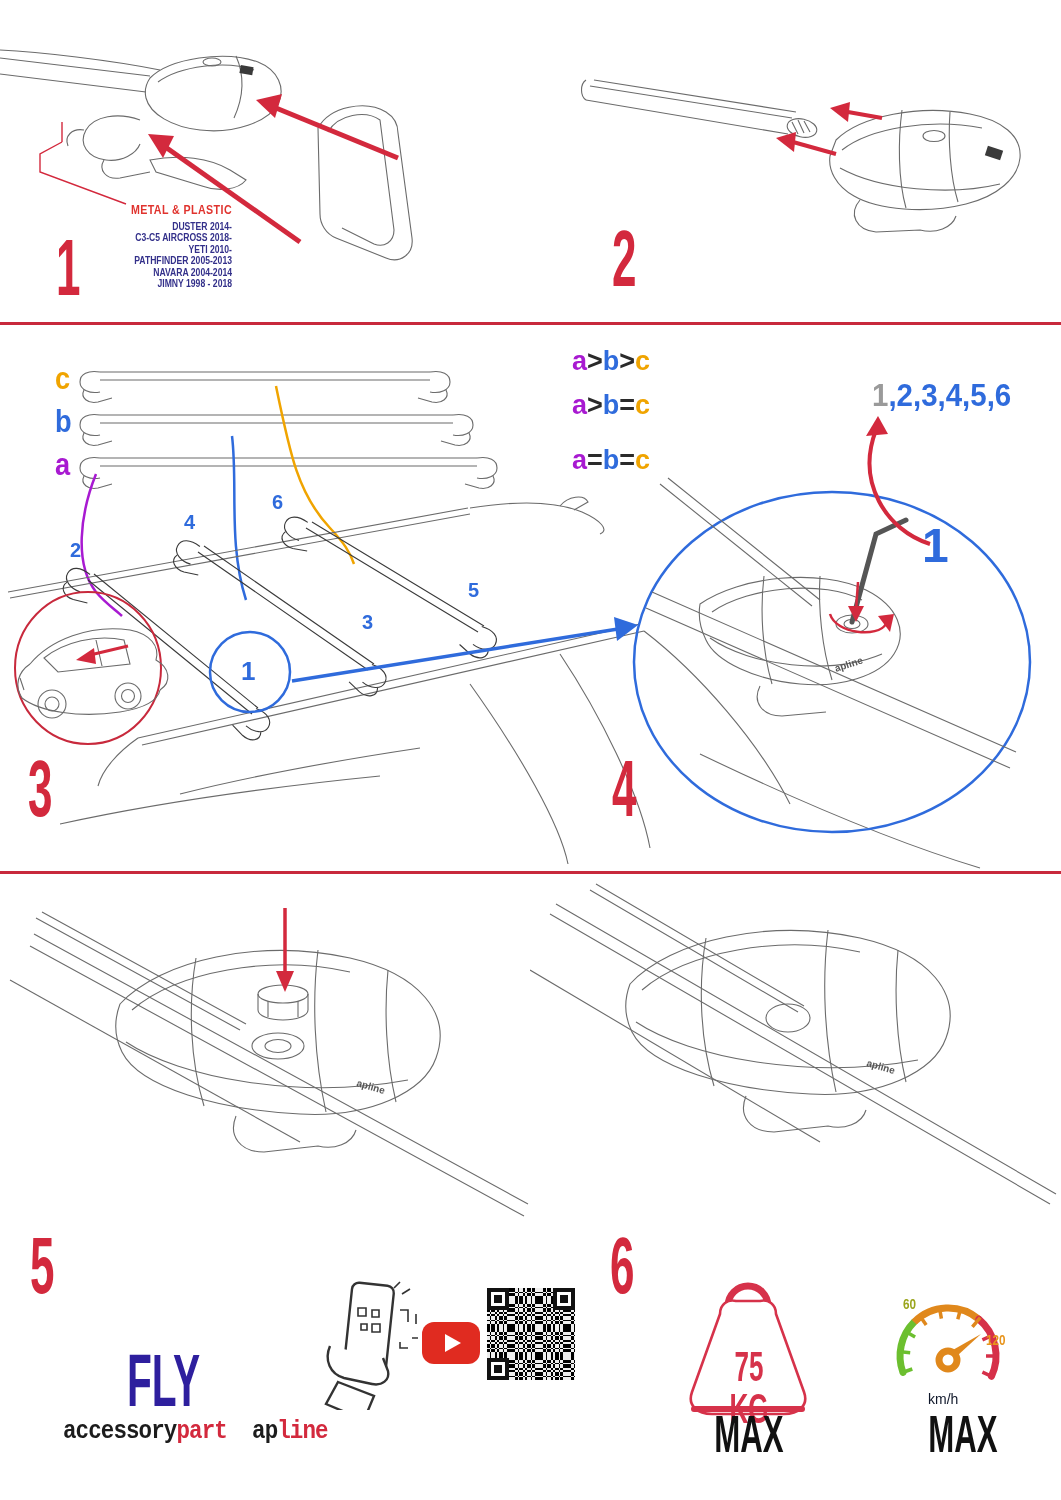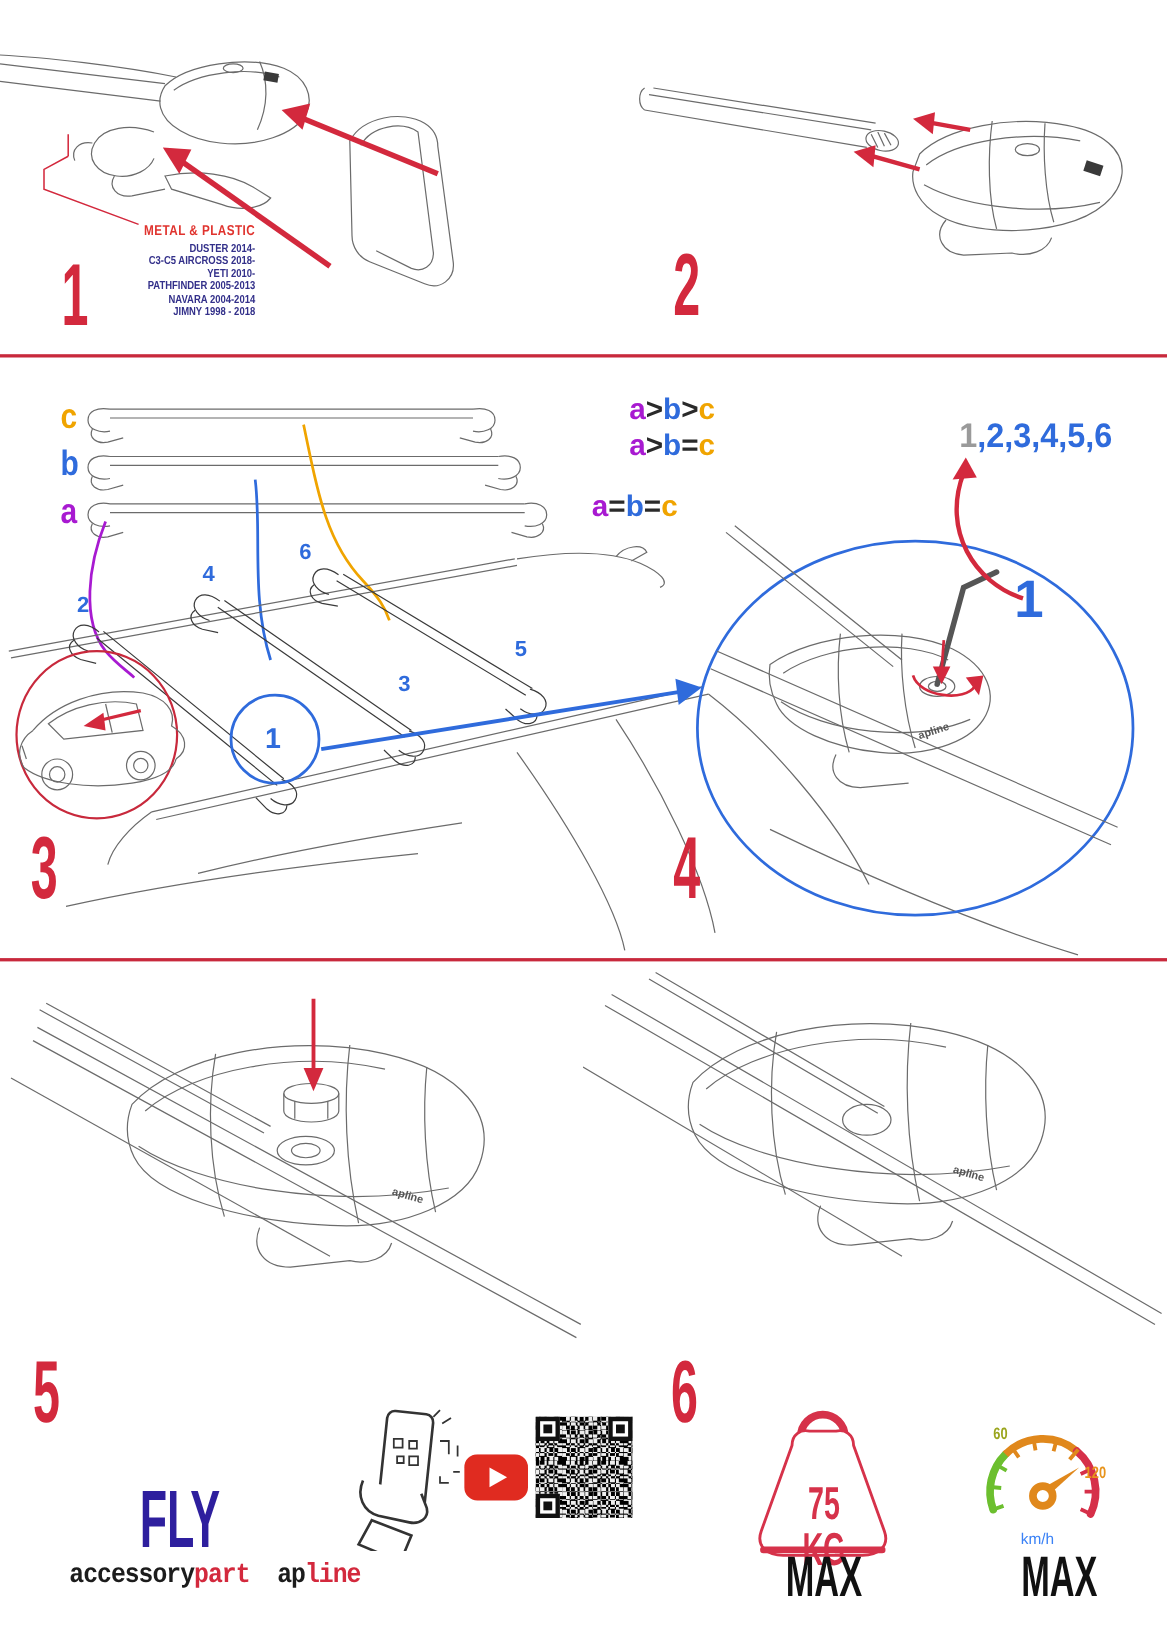--- a/index.html
+++ b/index.html
@@ -46,21 +46,21 @@
   .finder::after{content:"";position:absolute;left:3px;top:3px;width:8px;height:8px;background:#111;}
   .f1{left:0;top:0;} .f2{right:0;top:0;} .f3{left:0;bottom:0;}
   .maxlab{position:absolute;font-size:52px;font-weight:bold;color:#111;line-height:1;
           transform:scaleX(.6);transform-origin:center top;text-align:center;}
   #kg{left:690px;top:1346px;width:118px;text-align:center;font-size:42px;font-weight:bold;
       color:#d6324a;line-height:1;transform:scaleX(.62);transform-origin:center top;}
   .speedtick{position:absolute;font-size:15px;font-weight:bold;line-height:1;
              transform:scaleX(.78);transform-origin:left top;}
   #sp60{left:903px;top:1296px;color:#9aa51d;}
   #sp120{left:986px;top:1332px;color:#e8941c;}
-  #kmh{left:928px;top:1392px;font-size:14px;color:#3b82f6;line-height:1;}
+  #kmh{left:928px;top:1392px;font-size:14px;color:#0f172a;line-height:1;}
   .lineart{stroke:#6b6b6b;fill:none;stroke-width:1.1;}
   .dark{stroke:#3a3a3a;}
   .red-draw{stroke:#d3293d;fill:none;}
   .red-fill{fill:#d3293d;stroke:none;}
   text.logo{font-family:"Liberation Sans",sans-serif;font-size:10px;fill:#555;font-weight:bold;}
 </style>
 </head>
 <body>
 
 <div id="page">
@@ -229,23 +229,23 @@
     </g>
     <path class="red-draw" stroke-width="4" d="M930,220 C886,206 856,158 876,106"></path>
     <polygon class="red-fill" points="878,92 866,112 888,110"></polygon>
     <text class="logo" x="836" y="348" transform="rotate(-18 836 348)">apline</text>
   </svg>
 
   <div class="barlab lab-c" style="left:55px;top:362px">c</div>
   <div class="barlab lab-b" style="left:55px;top:405px">b</div>
   <div class="barlab lab-a" style="left:55px;top:448px">a</div>
 
-  <div class="formula" style="left:572px;top:359px"><span class="f-a">a</span><span class="f-op">&gt;</span><span class="f-b">b</span><span class="f-op">&gt;</span><span class="f-c">c</span></div>
+  <div class="formula" style="left:572px;top:348px"><span class="f-a">a</span><span class="f-op">&gt;</span><span class="f-b">b</span><span class="f-op">&gt;</span><span class="f-c">c</span></div>
   <div class="formula" style="left:572px;top:392px"><span class="f-a">a</span><span class="f-op">&gt;</span><span class="f-b">b</span><span class="f-op">=</span><span class="f-c">c</span></div>
-  <div class="formula" style="left:538px;top:447px"><span class="f-a">a</span><span class="f-op">=</span><span class="f-b">b</span><span class="f-op">=</span><span class="f-c">c</span></div>
+  <div class="formula" style="left:572px;top:447px"><span class="f-a">a</span><span class="f-op">=</span><span class="f-b">b</span><span class="f-op">=</span><span class="f-c">c</span></div>
 
   <div class="roofnum" style="left:70px;top:540px">2</div>
   <div class="roofnum" style="left:184px;top:512px">4</div>
   <div class="roofnum" style="left:272px;top:492px">6</div>
   <div class="roofnum" style="left:362px;top:612px">3</div>
   <div class="roofnum" style="left:468px;top:580px">5</div>
   <div class="roofnum-big" style="left:241px;top:658px">1</div>
 
   <div class="abs" id="orderline"><span class="first">1</span><span class="rest">,2,3,4,5,6</span></div>
   <div class="abs" id="detailnum">1</div>

